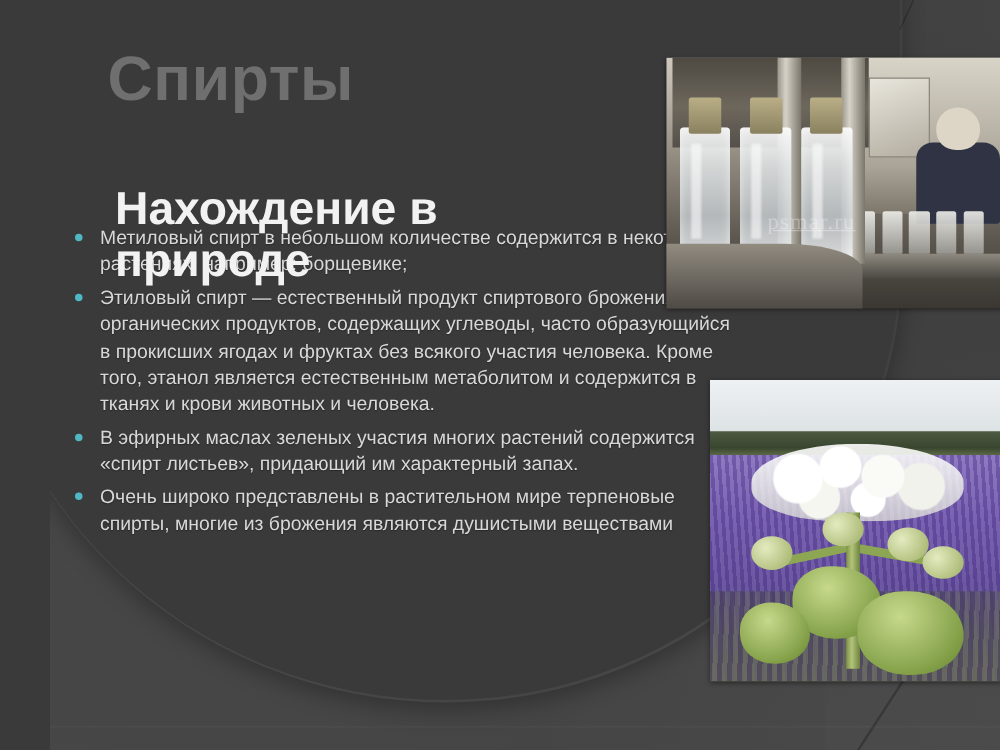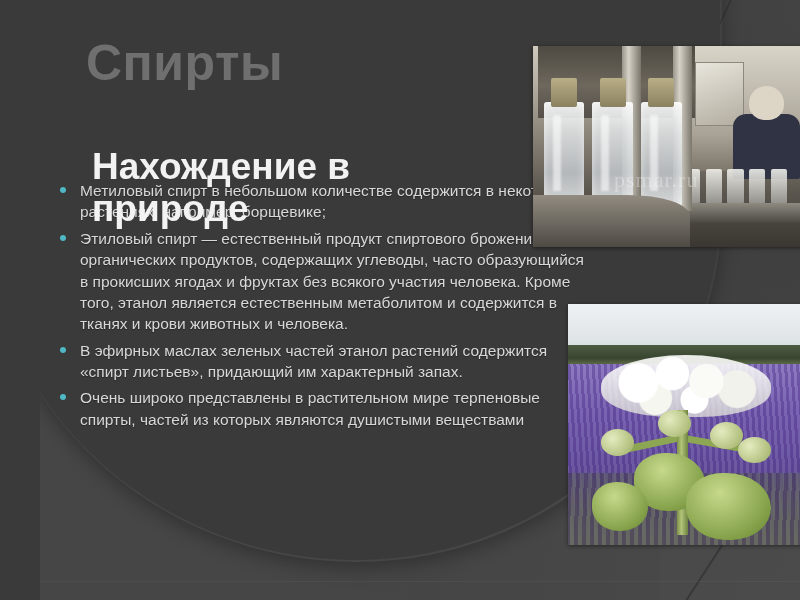--- a/index.html
+++ b/index.html
@@ -278,25 +278,26 @@
     top: 12%;
     width: 20%;
     height: 70%;
     background: rgba(255,255,255,.55);
     filter: blur(1px);
   }
   .wm {
     position: absolute;
     left: 30%;
     top: 60%;
-    font-size: 22px;
+    font-size: 18px;
     color: rgba(255,255,255,.30);
     font-family: "Liberation Serif", serif;
     letter-spacing: 1px;
     white-space: nowrap;
+    text-decoration: underline;
   }
 
   
   #photo-hogweed {
     position: absolute;
     left: 528px;
     top: 304px;
     width: 236px;
     height: 241px;
     overflow: hidden;
@@ -396,25 +397,25 @@
     <div class="bullet-row">
       <span class="bullet-dot"></span>
       <span>Метиловый спирт в небольшом количестве содержится в некоторых растениях, например: борщевике;</span>
     </div>
     <div class="bullet-row">
       <span class="bullet-dot"></span>
       <span>Этиловый спирт — естественный продукт спиртового брожения органических продуктов, содержащих углеводы, часто образующийся в прокисших ягодах и фруктах без всякого участия человека. Кроме того, этанол является естественным метаболитом и содержится в тканях и крови животных и человека.</span>
     </div>
     <div class="bullet-row">
       <span class="bullet-dot"></span>
-      <span>В эфирных маслах зеленых частей этанол растений содержится «спирт листьев», придающий им характерный запах.</span>
+      <span>В эфирных маслах зеленых участия многих растений содержится «спирт листьев», придающий им характерный запах.</span>
     </div>
     <div class="bullet-row">
       <span class="bullet-dot"></span>
-      <span>Очень широко представлены в растительном мире терпеновые спирты, частей из которых являются душистыми веществами</span>
+      <span>Очень широко представлены в растительном мире терпеновые спирты, многие из брожения являются душистыми веществами</span>
     </div>
   </div>
 
   <div id="subtitle">Нахождение в природе</div>
 
   <div id="photo-bottling">
     <div class="bot-room"></div>
     <div class="bot-backwall"></div>
     <div class="bot-window"></div>
     <div class="bot-worker-body"></div>

